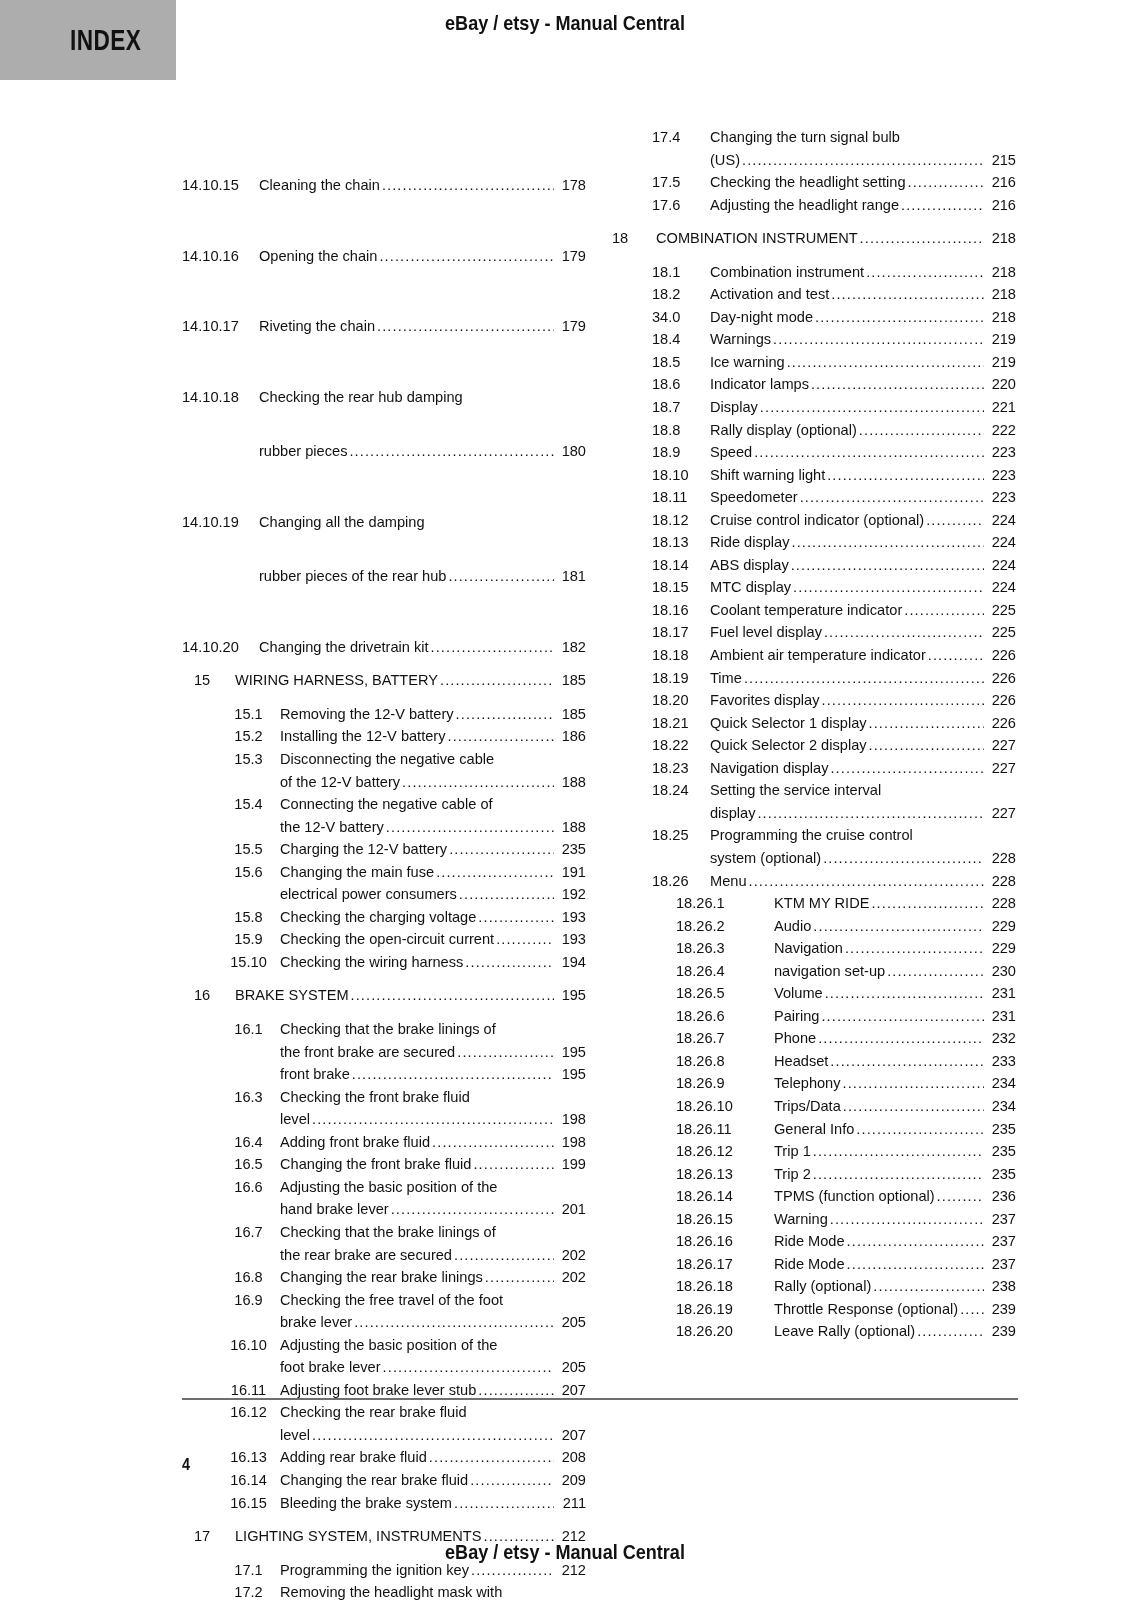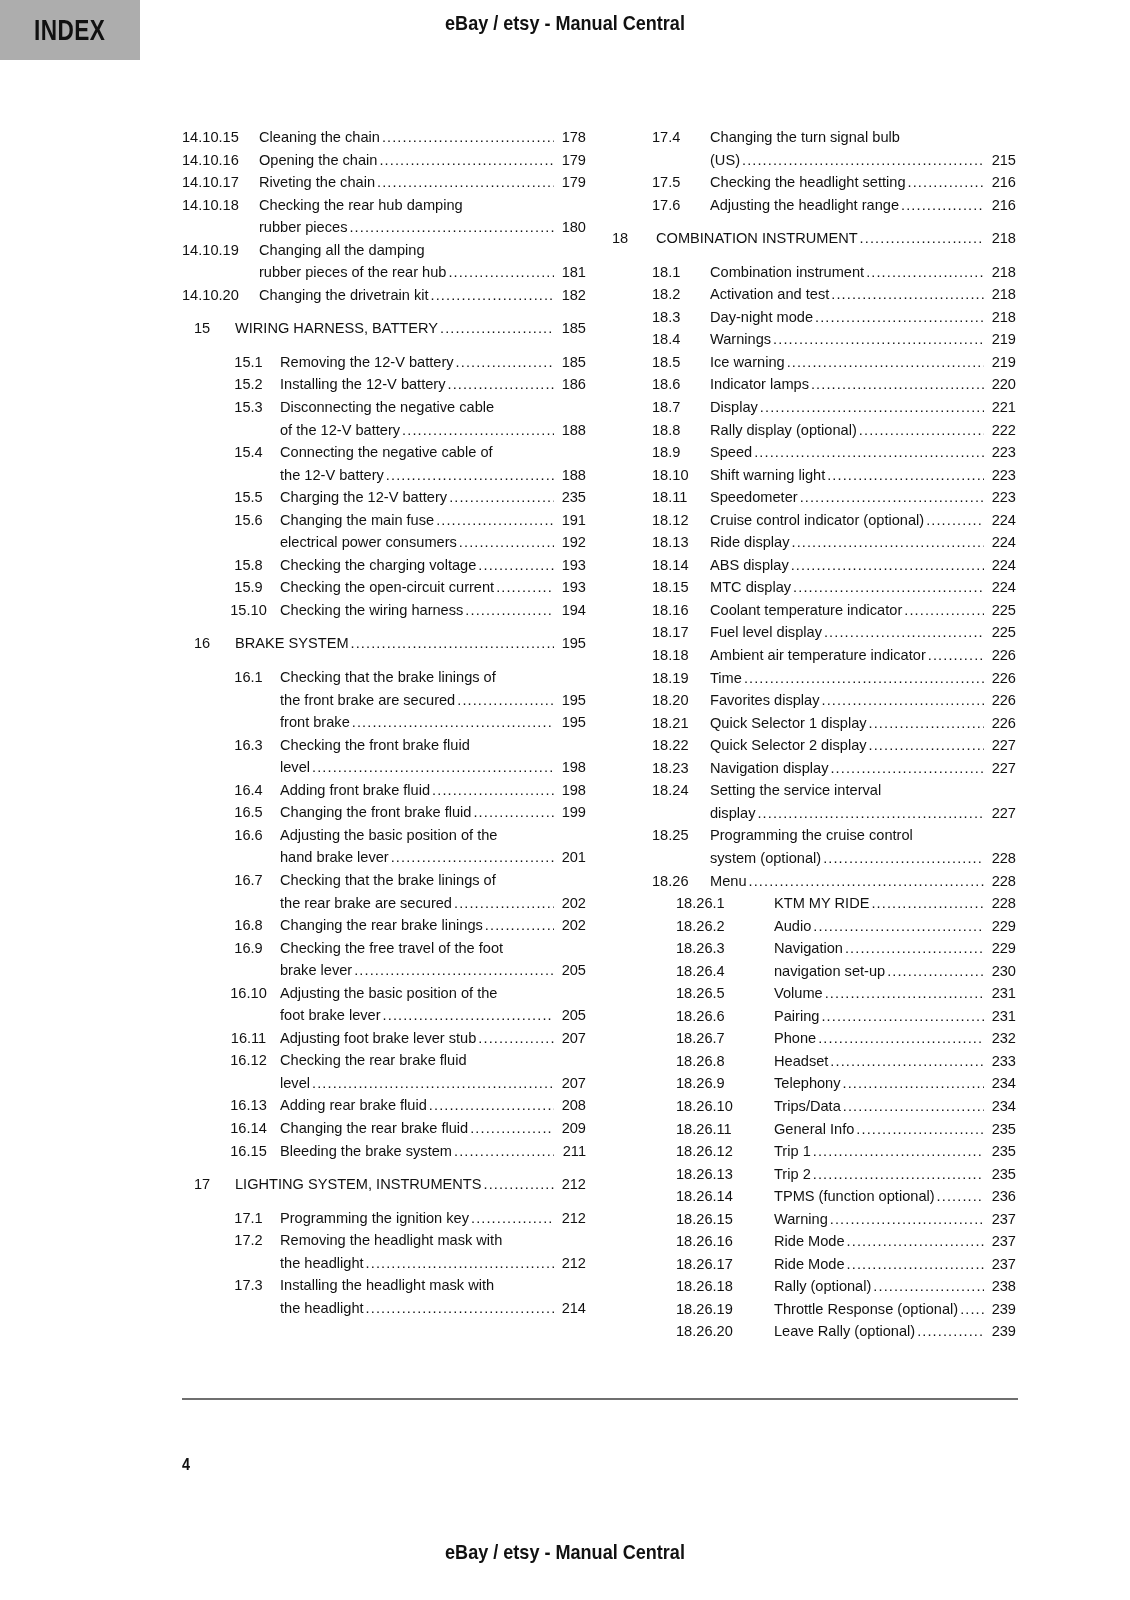--- a/index.html
+++ b/index.html
@@ -22,25 +22,26 @@
     top: 0;
     left: 0;
     width: 1130px;
     height: 80px;
   }
   .index-tab {
     position: absolute;
     top: 0;
     left: 0;
     width: 140px;
-    height: 60px;
+    height: 80px;
     background: #adadad;
     display: flex;
     align-items: center;
     justify-content: center;
+    padding-left: 36px;
   }
   .index-tab-label {
     font-family: "Liberation Sans", sans-serif;
     font-weight: bold;
     font-size: 29px;
     letter-spacing: 0.5px;
     color: #111111;
     transform: scaleX(0.78);
   }
   .header-title {
@@ -85,21 +86,21 @@
   }
   .row.chapter .title { text-transform: uppercase; }
 
   .num {
     flex: 0 0 auto;
     white-space: pre;
   }
   
   .col-left .row.chapter  .num { width: 41px; margin-left: 12px; }
   .col-left .row.level2   .num { width: 63px; margin-left: 35px; text-align: center; }
-  .col-left .row.level3   .num { width: 77px; margin-left: 0px; }
+  .col-left .row.level3   .num { width: 77px; margin-left: 0px; margin-top: 48px; }
 
   
   .col-right .row.chapter .num { width: 44px; margin-left: 0px; }
   .col-right .row.level2  .num { width: 58px; margin-left: 40px; }
   .col-right .row.level3  .num { width: 98px; margin-left: 64px; }
 
   .body {
     flex: 1 1 auto;
     display: flex;
     align-items: baseline;
@@ -623,21 +624,21 @@
       </div>
       <div class="row level2">
         <span class="num">18.2</span>
         <span class="body">
           <span class="title">Activation and test</span>
           <span class="leader">..................................................................................................................</span>
           <span class="page">218</span>
         </span>
       </div>
       <div class="row level2">
-        <span class="num">18.3</span>
+        <span class="num">34.0</span>
         <span class="body">
           <span class="title">Day-night mode</span>
           <span class="leader">..................................................................................................................</span>
           <span class="page">218</span>
         </span>
       </div>
       <div class="row level2">
         <span class="num">18.4</span>
         <span class="body">
           <span class="title">Warnings</span>

